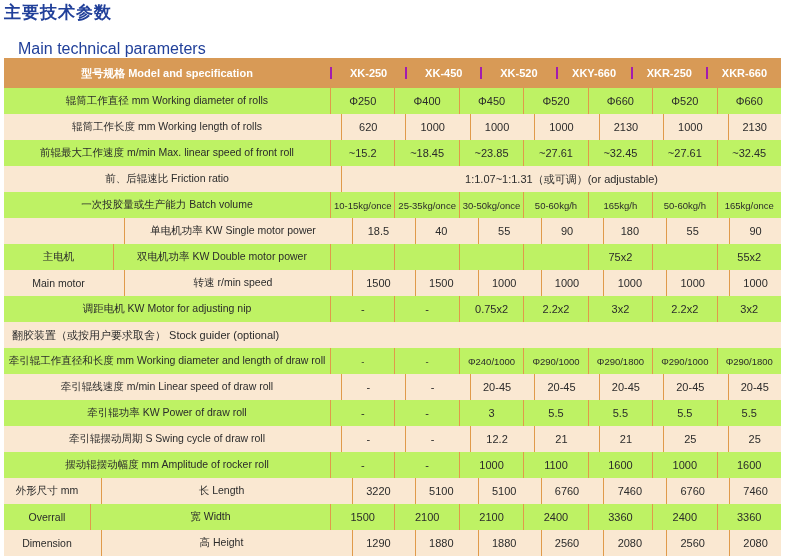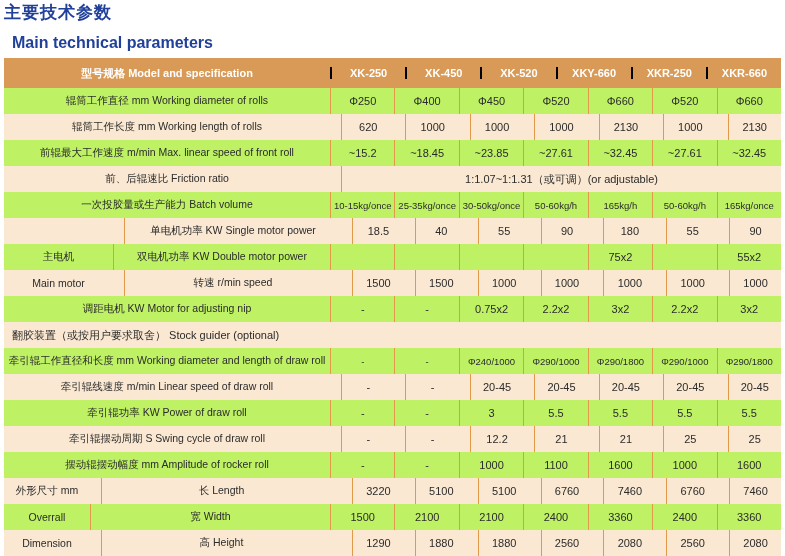--- a/index.html
+++ b/index.html
@@ -1,32 +1,32 @@
 <!DOCTYPE html>
 <html><head>
 <meta charset="utf-8">
 <style>
   html,body{margin:0;padding:0;background:#fff;}
   body{width:785px;height:556px;overflow:hidden;
        font-family:"Liberation Sans","DejaVu Sans",sans-serif;color:#2b2b2b;}
   .page{position:relative;width:785px;height:396px;}
   .titles{position:absolute;left:4px;top:1px;}
   .title-zh{margin:0;font-size:17px;font-weight:bold;color:#21409a;line-height:23px;letter-spacing:1px;}
-  .title-en{margin:8px;font-size:16px;font-weight:bold;color:#21409a;line-height:22px;}
+  .title-en{margin:14px;font-size:16px;font-weight:normal;color:#21409a;line-height:22px;}
   .table{position:absolute;left:4px;top:58px;width:777px;}
   .row{display:flex;height:26px;}
   .row.header{height:30px;background:#d89a56;color:#ffffff;font-weight:bold;align-items:center;}
   .row.b{background:#fae8d2;gap:11px;}
   .row.w{background:#bef264;}
   .cell{box-sizing:border-box;display:flex;align-items:center;justify-content:center;
         text-align:center;overflow:hidden;white-space:nowrap;}
   .lbl{width:326px;font-size:10.5px;}
   .v{flex:1 1 0;border-left:1px solid #e09a4a;font-size:11px;}
   .header .lbl{font-size:11px;}
-  .header .v{border-left:2px solid #000000;font-size:11px;}
+  .header .v{border-left:2px solid #a21caf;font-size:11px;}
   .grp-m{width:109px;font-size:10.5px;}
   .lbl-m{width:217px;border-left:1px solid #e09a4a;font-size:10.5px;text-align:right;}
   .grp-d{width:86px;font-size:10.5px;}
   .lbl-d{width:240px;border-left:1px solid #e09a4a;font-size:10.5px;}
   .merged{flex:1 1 0;border-left:1px solid #e09a4a;font-size:11px;}
   .full{width:100%;justify-content:flex-start;padding-left:8px;font-size:11px;}
   .sm{font-size:9.5px;}
 </style>
 </head>
 <body>

